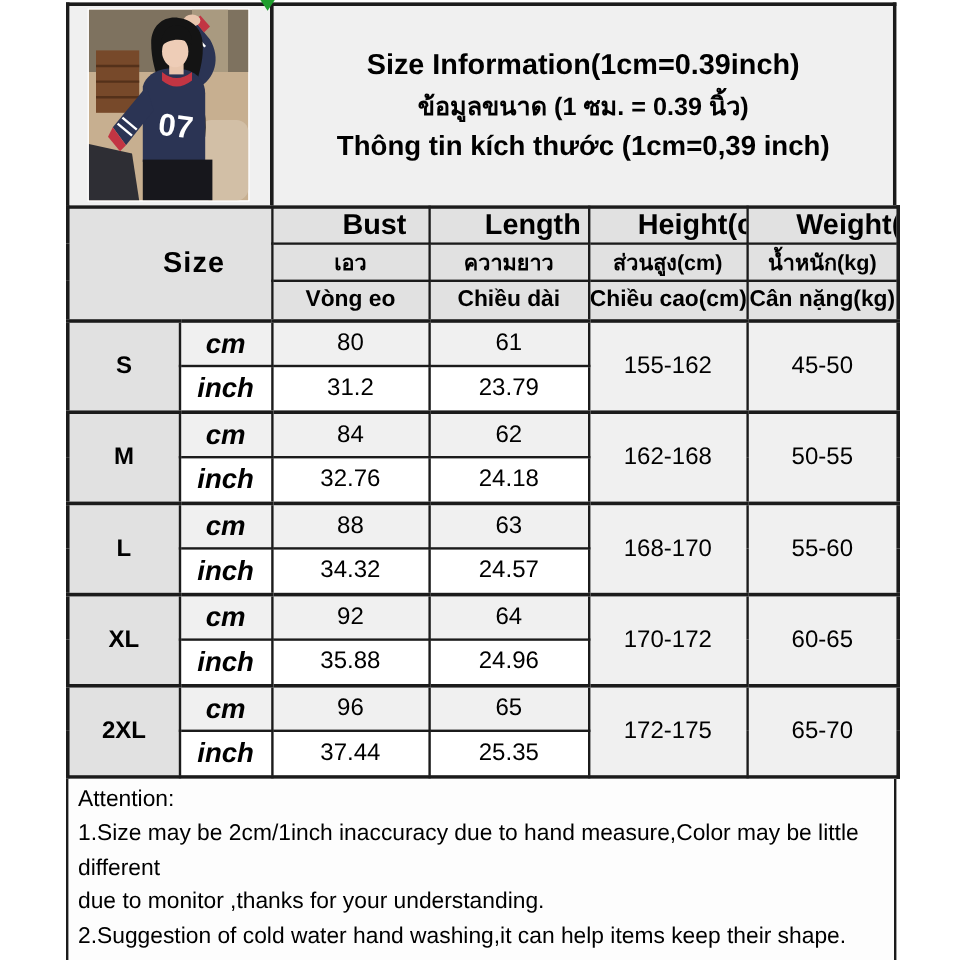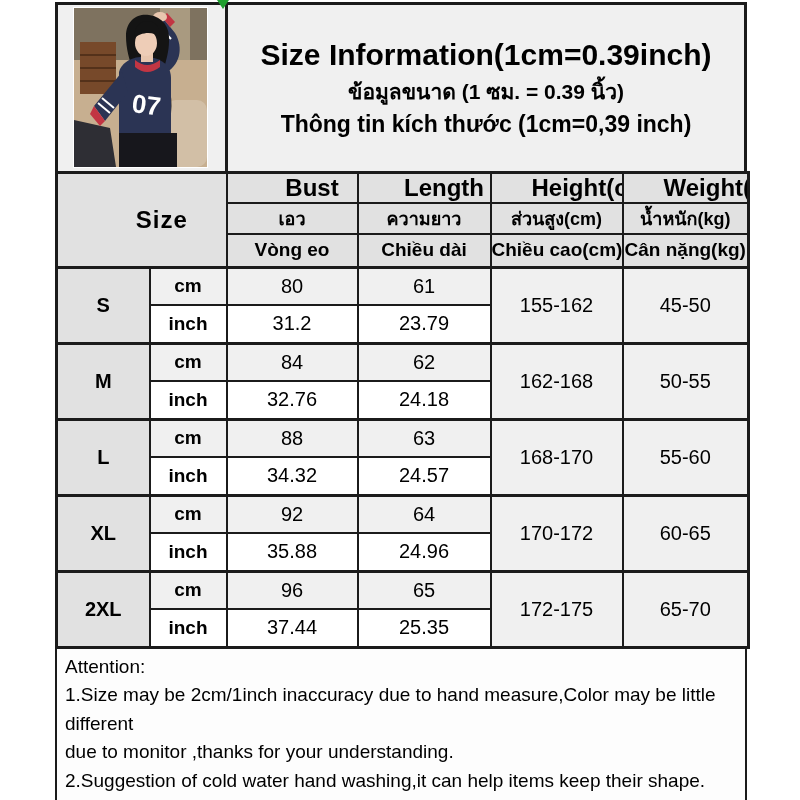--- a/index.html
+++ b/index.html
@@ -11,21 +11,21 @@
 
   
   .top-section{
     display:flex;height:169px;box-sizing:border-box;
     border:3px solid #1b1b1b;border-bottom:none;background:#f0f0f0;
   }
   .photo-cell{width:170px;min-width:170px;position:relative;box-sizing:border-box;border-right:3px solid #1b1b1b;background:#f0f0f0;}
   .photo-frame{position:absolute;left:15px;top:2px;width:135px;height:161px;background:#fff;padding:1px;box-sizing:border-box;}
   .photo-frame svg{display:block;width:100%;height:100%;}
   .title-cell{flex:1;display:flex;flex-direction:column;justify-content:center;align-items:center;gap:3px;background:#f0f0f0;}
-  .title-en{font-size:30px;font-weight:bold;}
+  .title-en{font-size:24px;font-weight:bold;}
   .title-th{font-size:21px;font-weight:bold;}
   .title-vi{font-size:23px;font-weight:bold;}
   .green-marker{
     position:absolute;left:217px;top:0;width:0;height:0;z-index:5;
     border-left:6px solid transparent;border-right:6px solid transparent;border-top:9px solid #1f9e2d;
   }
 
   
   table.size-table{width:692px;border-collapse:collapse;table-layout:fixed;background:#fff;border:3px solid #1b1b1b;}
   table.size-table th,table.size-table td{
@@ -33,21 +33,21 @@
   }
   .hdr{background:#e1e1e1;font-weight:bold;}
   .size-big{font-size:42px;font-weight:bold;background:#e1e1e1;letter-spacing:1px;margin-top:41px;}
   tr.h1{height:29px;} tr.h1 th{font-size:24px;padding-left:40px;}
   tr.h2{height:28px;} tr.h2 th{font-size:18px;border-top-width:1px;}
   tr.h3{height:33px;} tr.h3 th{font-size:19px;border-top-width:1px;border-bottom-width:3px;}
   tr.cm-row{height:38px;} tr.inch-row{height:38px;}
   tr.cm-row td{border-top-width:3px;}
   tr.inch-row td{border-top-width:1px;}
   td.size-label{background:#e1e1e1;font-weight:bold;font-size:20px;}
-  td.unit{font-weight:bold;font-size:19px;}
+  td.unit{font-weight:bold;font-size:23px;font-style:italic;}
   td.val{font-size:20px;font-weight:normal;margin-top:29px;}
   tr.cm-row td.unit,tr.cm-row td.val{background:#f0f0f0;}
   tr.inch-row td{background:#ffffff;}
   td.range{background:#f0f0f0;font-size:20px;}
 
   
   .attention{
     box-sizing:border-box;border:2px solid #1b1b1b;border-top:none;height:153px;
     background:#fdfdfd;padding:4px 8px 0 8px;font-size:19px;line-height:28.5px;
   }

